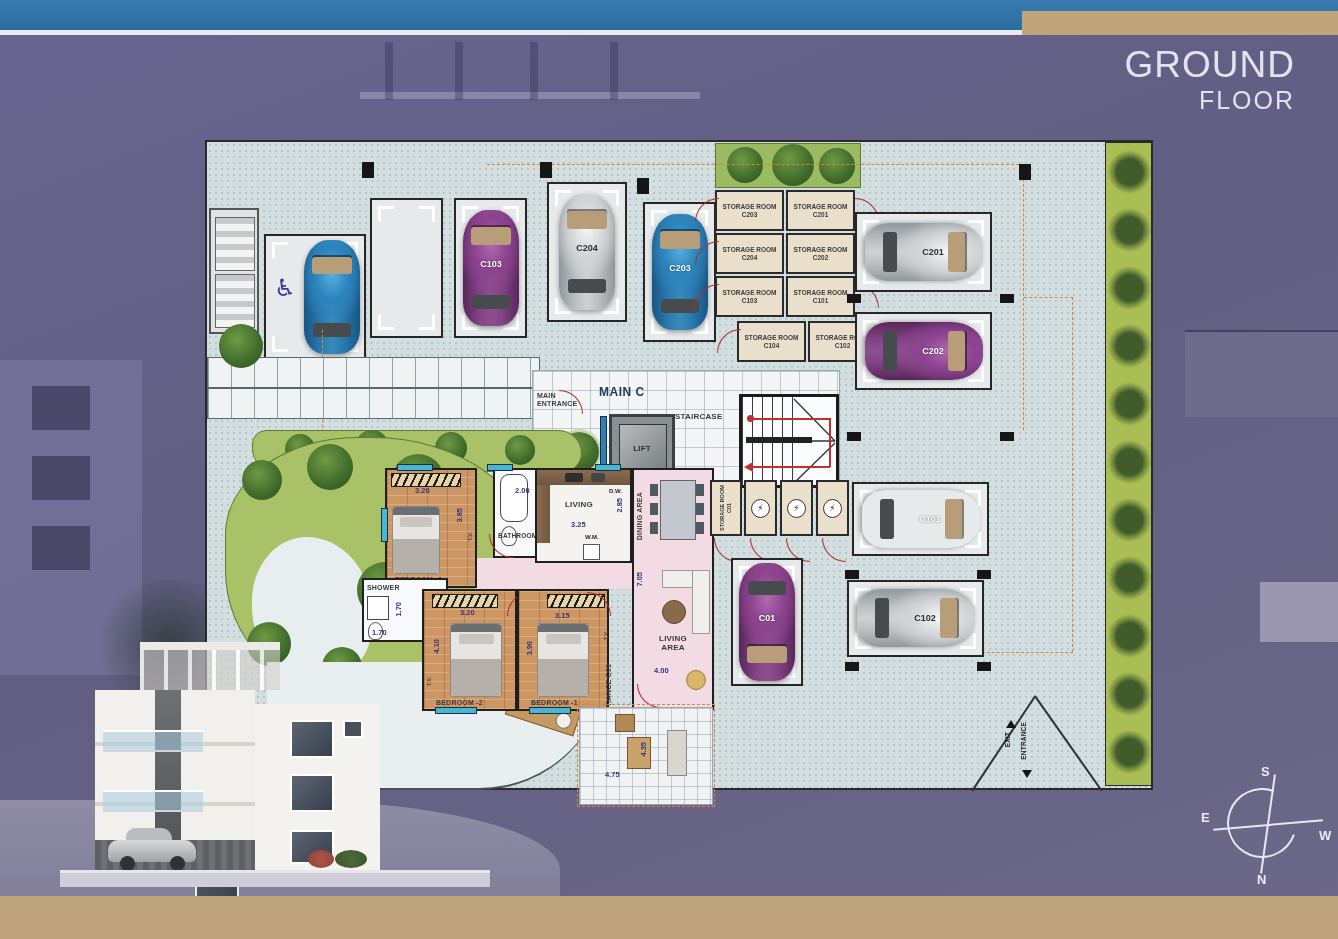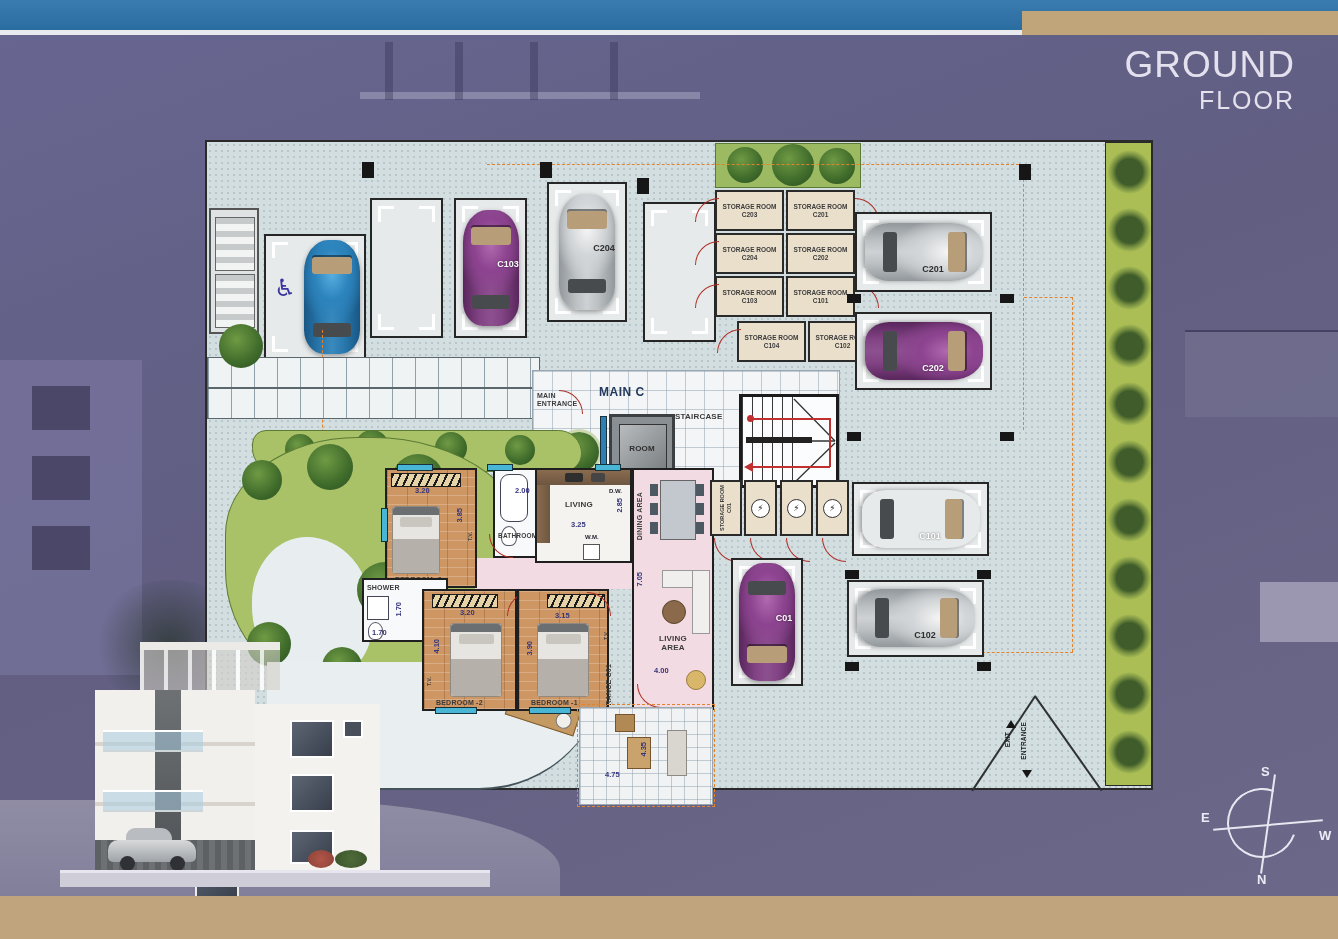--- a/index.html
+++ b/index.html
@@ -28,21 +28,21 @@
   .spot .b2::after{bottom:6px;right:6px;border-bottom:3.5px solid #fff;border-right:3.5px solid #fff;}
   
   .car{position:absolute;border-radius:24px 24px 20px 20px/32px 32px 24px 24px;
     box-shadow:0 2px 5px rgba(0,0,0,.35);}
   .car .win{position:absolute;top:15%;left:15%;width:70%;height:15%;background:#b79d78;
     border-radius:3px;box-shadow:0 -2px 0 rgba(0,0,0,.45);}
   .car .rear{position:absolute;bottom:15%;left:16%;width:68%;height:12%;background:#474b4e;border-radius:3px;}
   .car.rev .win{top:auto;bottom:15%;}
   .car.rev .rear{bottom:auto;top:15%;}
   .car-label{position:absolute;top:42%;width:100%;text-align:center;color:#fff;
-    font-size:9px;font-weight:bold;text-shadow:0 0 2px rgba(0,0,0,.6);margin-left:17px;}
+    font-size:9px;font-weight:bold;text-shadow:0 0 2px rgba(0,0,0,.6);}
   .car.light .car-label{color:#2e2e2e;text-shadow:none;}
   .car.roth{transform:rotate(90deg);}
   .car.roth .car-label{transform:rotate(-90deg);top:38%;}
   .car-red{background:radial-gradient(60% 45% at 50% 30%,#ef6f60 0%,#d03a2b 45%,#9920155 100%),linear-gradient(90deg,#8f1d15,#d6483a 25%,#e05b4d 50%,#d6483a 75%,#8f1d15);}
   .car-purple{background:radial-gradient(60% 45% at 50% 30%,#b06aae 0%,#8d4390 50%,#5f2a6355 100%),linear-gradient(90deg,#552458,#945096 30%,#a463a5 50%,#945096 70%,#552458);}
   .car-blue{background:radial-gradient(60% 45% at 50% 30%,#58aee0 0%,#2c84bd 50%,#1b5c8e55 100%),linear-gradient(90deg,#17537f,#3189c0 30%,#49a0d4 50%,#3189c0 70%,#17537f);}
   .car-silver{background:radial-gradient(60% 45% at 50% 30%,#f5f5f5 0%,#d3d6d8 50%,#9aa0a455 100%),linear-gradient(90deg,#8d9397,#ccd0d2 30%,#e9eaeb 50%,#ccd0d2 70%,#8d9397);}
   
   .store{position:absolute;background:#eadfcb;border:2px solid #2a2a2a;box-sizing:border-box;
     display:flex;align-items:center;justify-content:center;text-align:center;
@@ -156,20 +156,25 @@
   </div>
 
   <div class="spot" style="left:340px;top:40px;width:80px;height:140px;"><i class="b2"></i></div>
   <div class="car car-silver light" style="left:352px;top:52px;width:56px;height:116px;">
     <div class="win"></div>
       <div class="rear"></div>
     <div class="car-label">C204</div>
   </div>
 
   <div class="spot" style="left:436px;top:60px;width:73px;height:140px;"><i class="b2"></i></div>
+  <div class="car car-blue" style="left:445px;top:72px;width:56px;height:116px;">
+    <div class="win"></div>
+      <div class="rear"></div>
+    <div class="car-label">C203</div>
+  </div>
 
   <div class="garden" style="left:508px;top:1px;width:146px;height:45px;background:#9cba62;"></div>
   <div class="tree" style="left:520px;top:5px;width:36px;height:36px;"></div>
   <div class="tree" style="left:565px;top:2px;width:42px;height:42px;"></div>
   <div class="tree" style="left:612px;top:6px;width:36px;height:36px;"></div>
 
   <div class="store" style="left:508px;top:48px;width:69px;height:41px;">
       <span>STORAGE ROOM C203</span>
     </div>
   <div class="store" style="left:579px;top:48px;width:69px;height:41px;">
@@ -227,21 +232,21 @@
 
   <div class="tiles abs" style="left:325px;top:228px;width:308px;height:114px;border:1px solid #9aa7b0;box-sizing:border-box;"></div>
   <div class="rlabel" style="left:392px;top:243px;font-size:12px;color:#243a5e;letter-spacing:.5px;">MAIN C</div>
   <div class="rlabel" style="left:330px;top:250px;width:56px;white-space:normal;line-height:1.15;">MAIN ENTRANCE</div>
   <div class="arc arc-tr" style="left:352px;top:248px;"></div>
 
   <div class="tree" style="left:352px;top:290px;width:40px;height:40px;box-shadow:0 0 0 3px #cdd8b0;"></div>
 
   <div class="abs" style="left:402px;top:272px;width:66px;height:68px;background:#8a8f93;border:3px solid #3c4043;box-sizing:border-box;">
     <div class="abs" style="left:7px;top:7px;width:46px;height:48px;background:linear-gradient(135deg,#b8bcbe,#787d80);border:1px solid #333;"></div>
-    <div class="rlabel" style="left:0;top:27px;width:60px;text-align:center;color:#2f2f2f;font-size:8px;">ROOM</div>
+    <div class="rlabel" style="left:0;top:27px;width:60px;text-align:center;color:#2f2f2f;font-size:8px;">LIFT</div>
   </div>
   <div class="abs" style="left:393px;top:274px;width:7px;height:64px;background:#2f7fb5;border:1px solid #16323c;box-sizing:border-box;"></div>
 
   <div class="abs" style="left:532px;top:252px;width:100px;height:94px;background:#fbfcfd;border:3px solid #1b1b1b;box-sizing:border-box;">
     <div class="abs" style="left:0;top:0;width:52px;height:88px;background:repeating-linear-gradient(90deg,#3a3a3a 0 1.3px,transparent 1.3px 10px);"></div>
     <svg width="94" height="88" style="position:absolute;left:0;top:0;">
       <line x1="52" y1="2" x2="93" y2="44" stroke="#333" stroke-width="1.3"></line>
       <line x1="52" y1="86" x2="93" y2="46" stroke="#333" stroke-width="1.3"></line>
       <line x1="52" y1="44" x2="93" y2="44" stroke="#333" stroke-width="1.3"></line>
     </svg>

